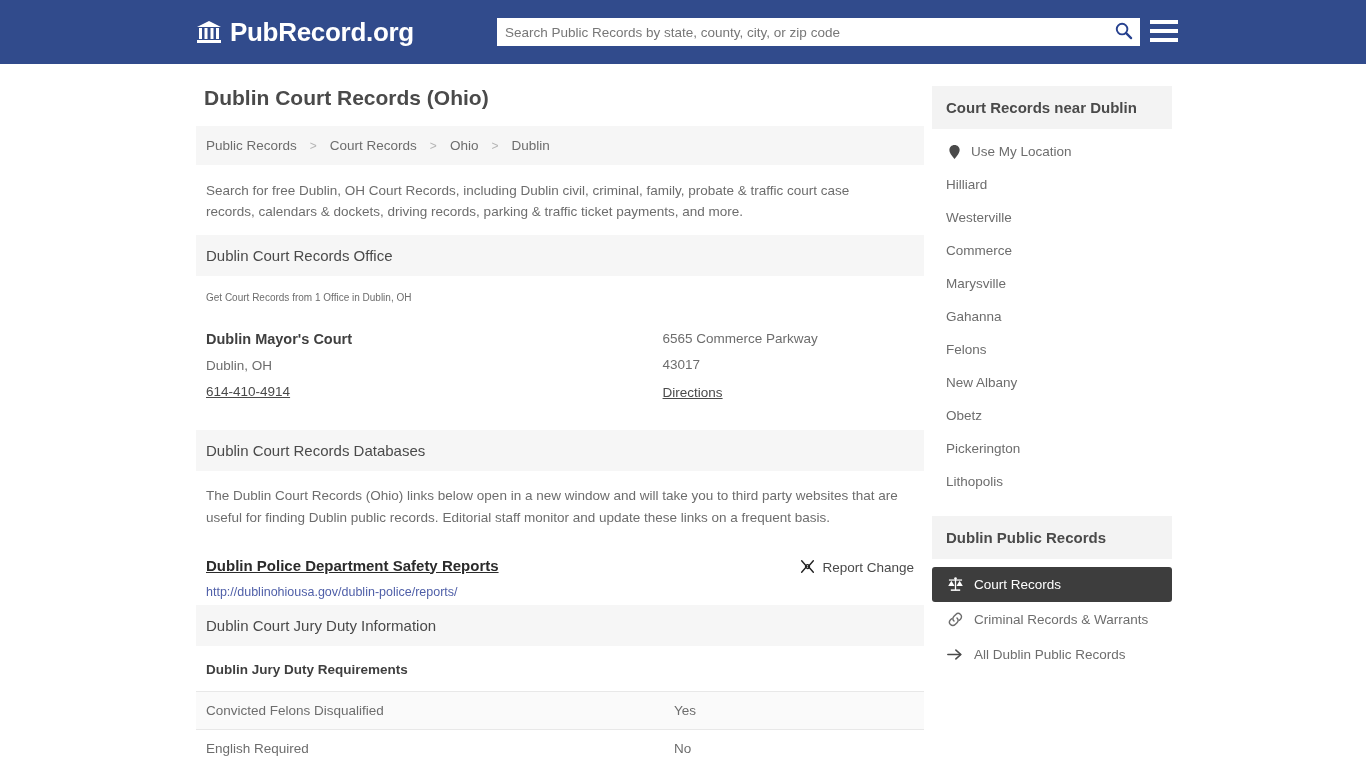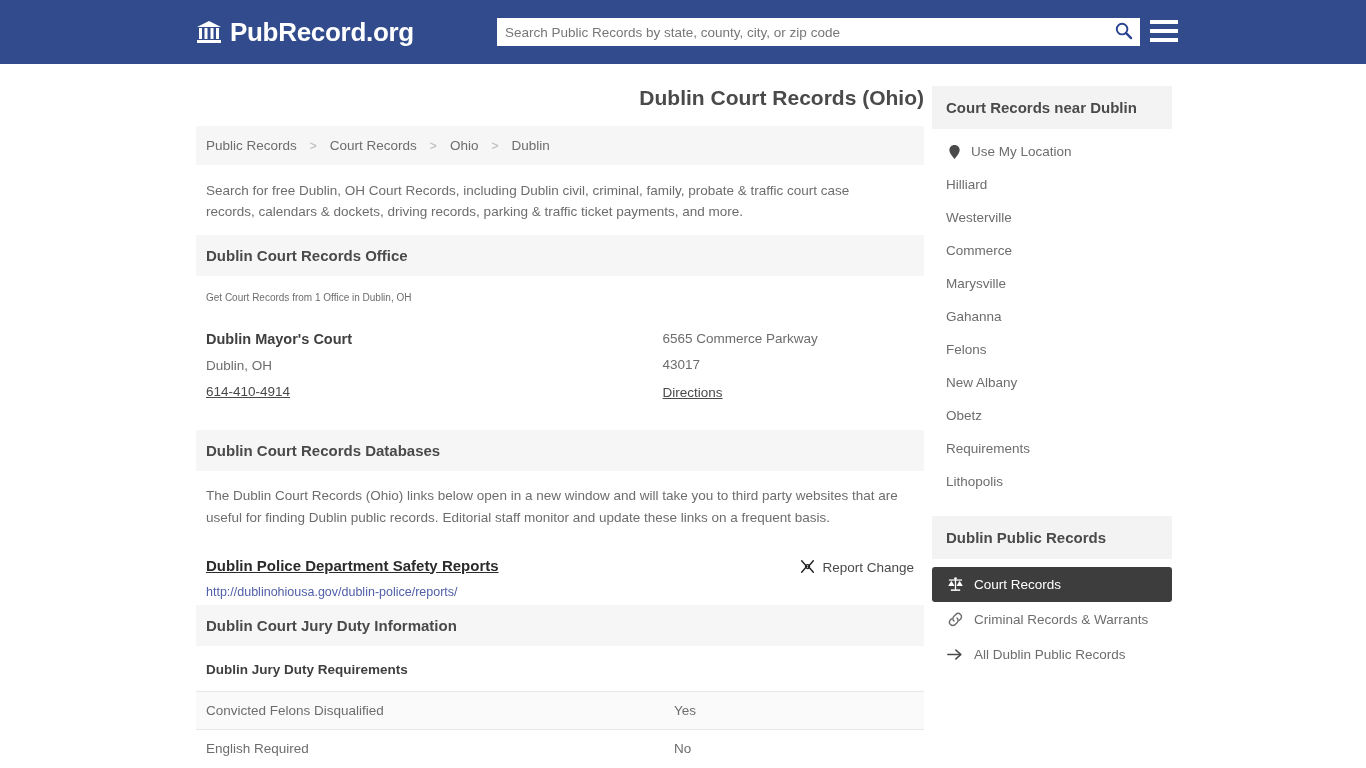--- a/index.html
+++ b/index.html
@@ -92,21 +92,20 @@
     padding-left: 196px;
   }
   .main-col { width: 728px; }
   .side-col { width: 240px; margin-left: 8px; }
 
   h1.page-title {
     font-size: 21px;
     color: #4a4a4a;
     margin: 0 0 16px 8px;
     font-weight: bold;
-    text-align: right;
   }
 
   
   .breadcrumb {
     background: #f6f6f6;
     padding: 12px 10px;
     font-size: 13.5px;
     color: #6d6d6d;
     display: flex;
     align-items: center;
@@ -125,21 +124,21 @@
     line-height: 1.55;
     padding: 16px 10px 12px 10px;
     max-width: 700px;
   }
 
   
   .section-head {
     background: #f6f6f6;
     padding: 12px 10px;
     font-size: 15px;
-    font-weight: bold;
+    font-weight: normal;
     color: #4a4a4a;
   }
   .section-body { padding: 14px 10px 6px 10px; }
   .lead {
     font-size: 10px;
     color: #6d6d6d;
     margin: 0 0 26px 0;
     line-height: 1.55;
   }
   .para {
@@ -404,21 +403,21 @@
         <div class="side-item">
           <span>Felons</span>
         </div>
         <div class="side-item">
           <span>New Albany</span>
         </div>
         <div class="side-item">
           <span>Obetz</span>
         </div>
         <div class="side-item">
-          <span>Requirements</span>
+          <span>Pickerington</span>
         </div>
         <div class="side-item">
           <span>Lithopolis</span>
         </div>
       </div>
 
       <div class="side-head" style="margin-top:18px;">Dublin Public Records</div>
 
       <div class="pr-list">
 

